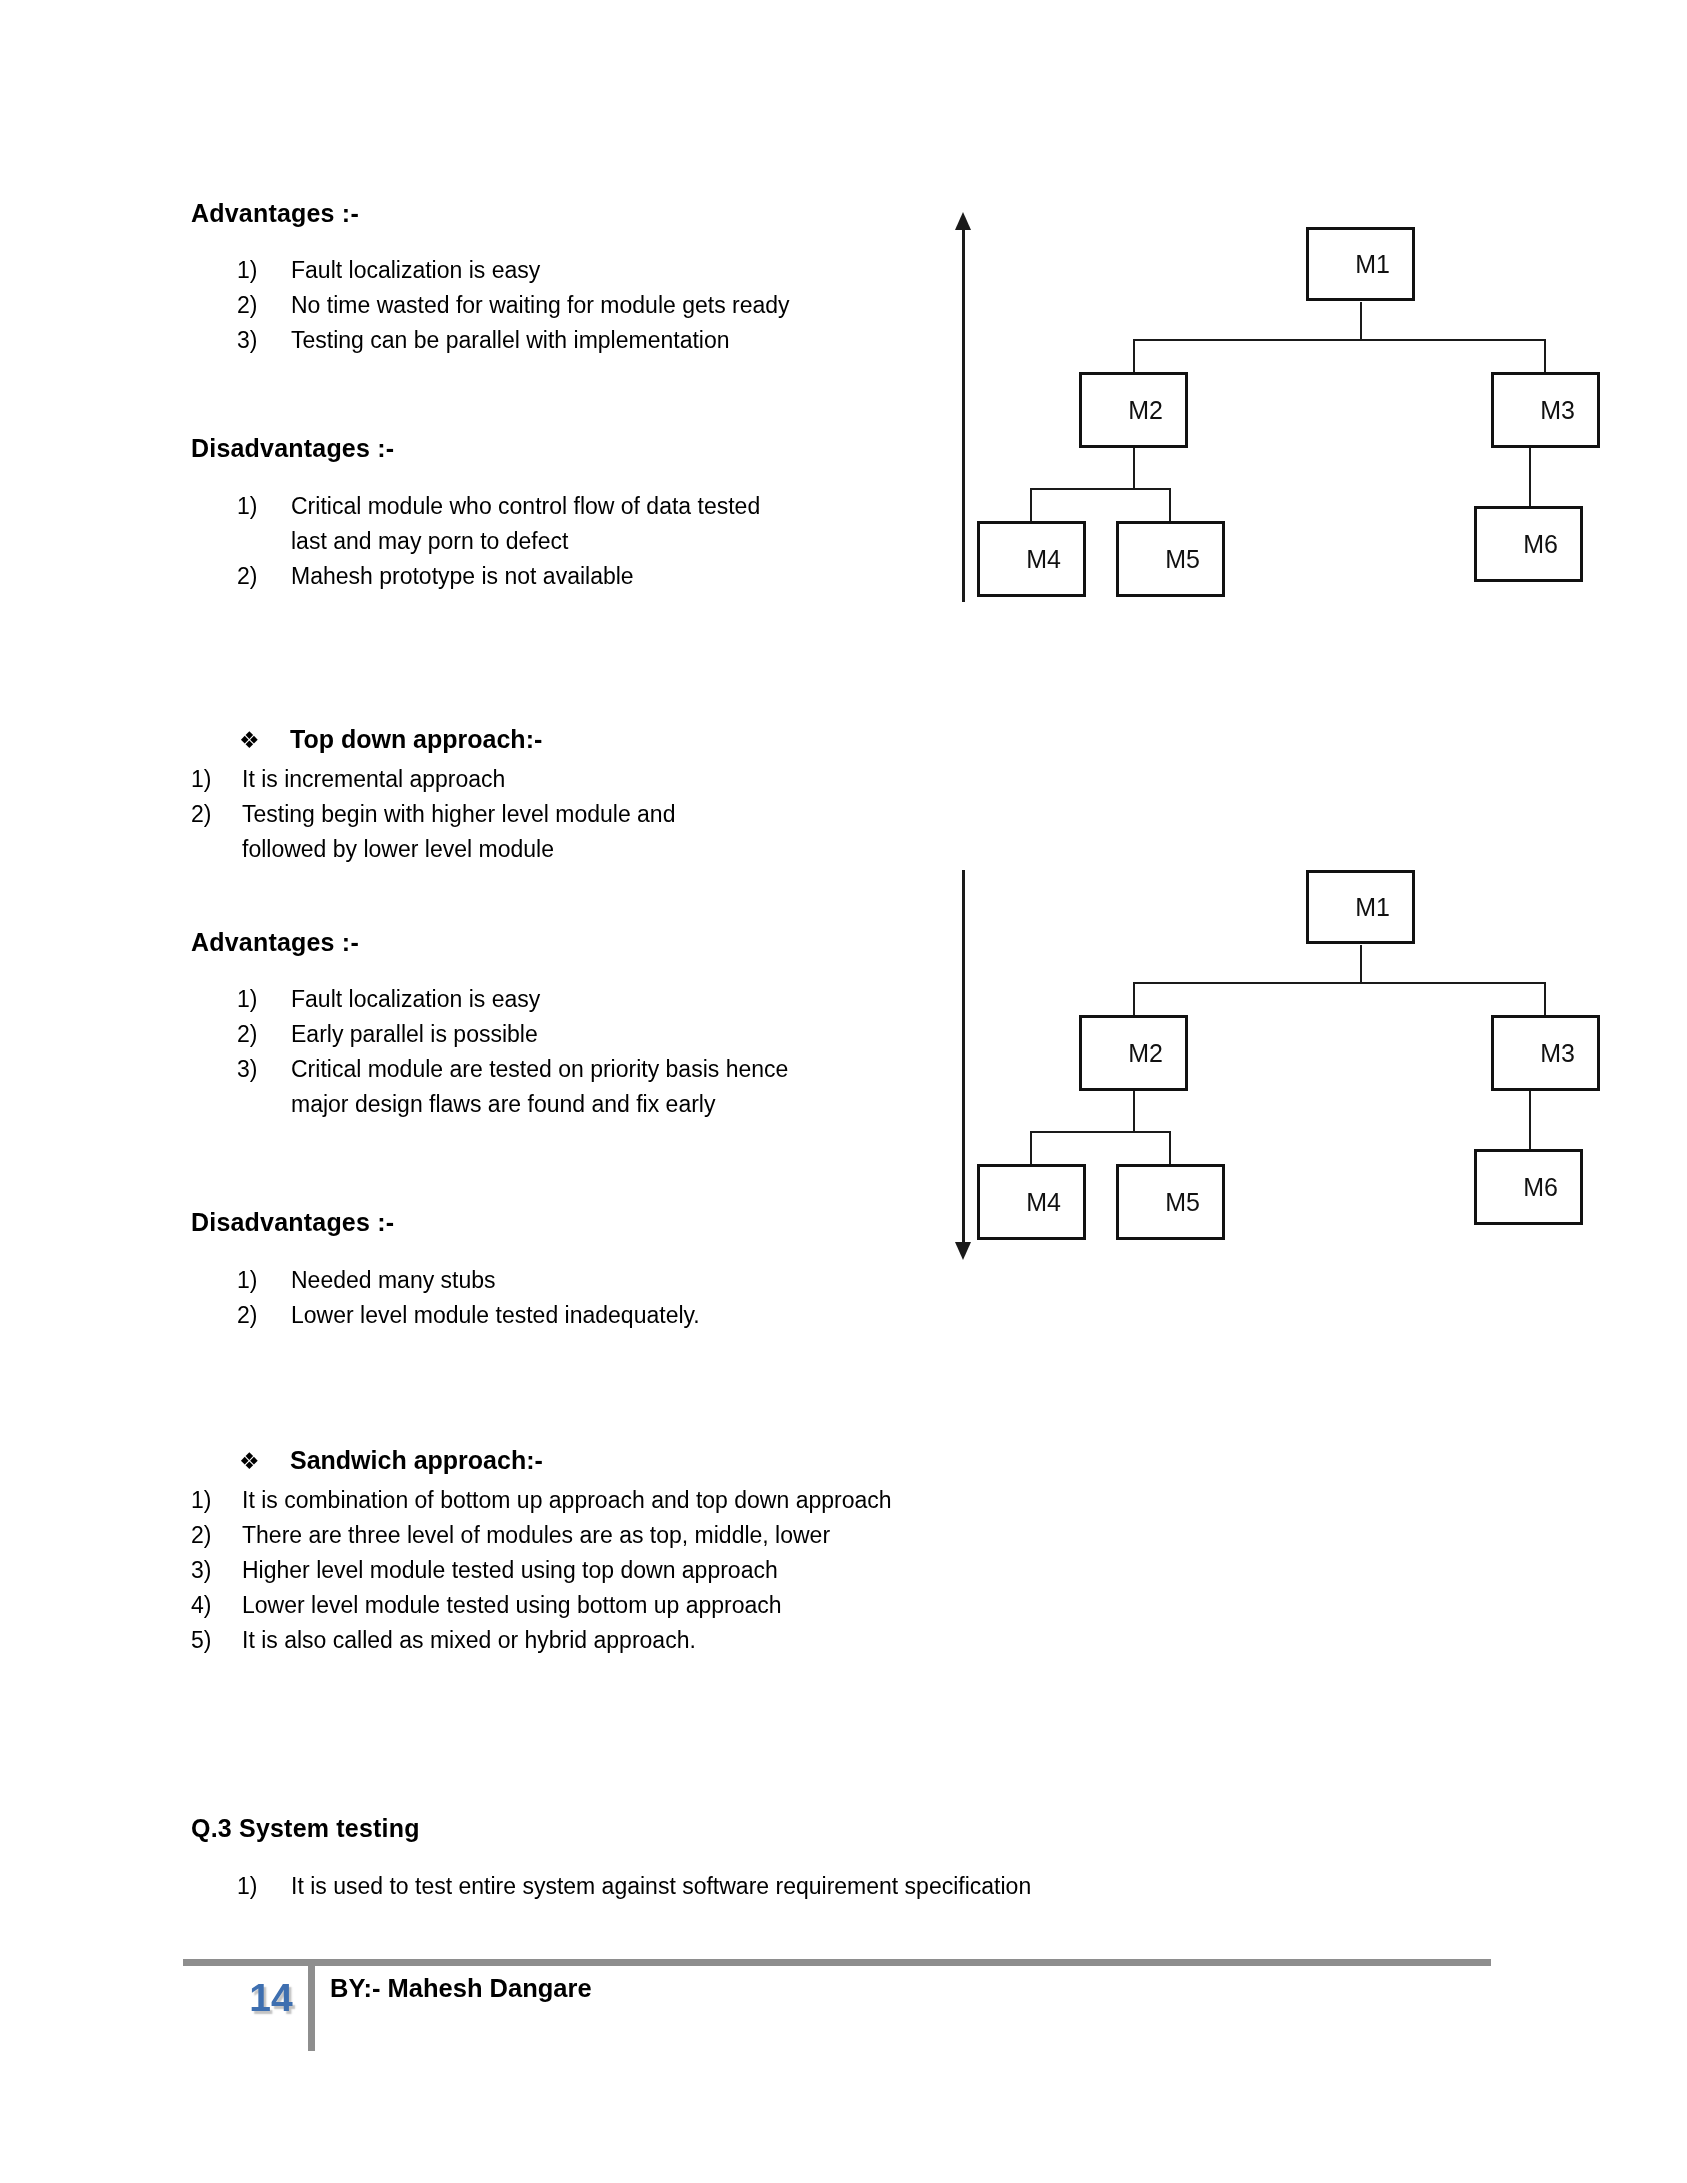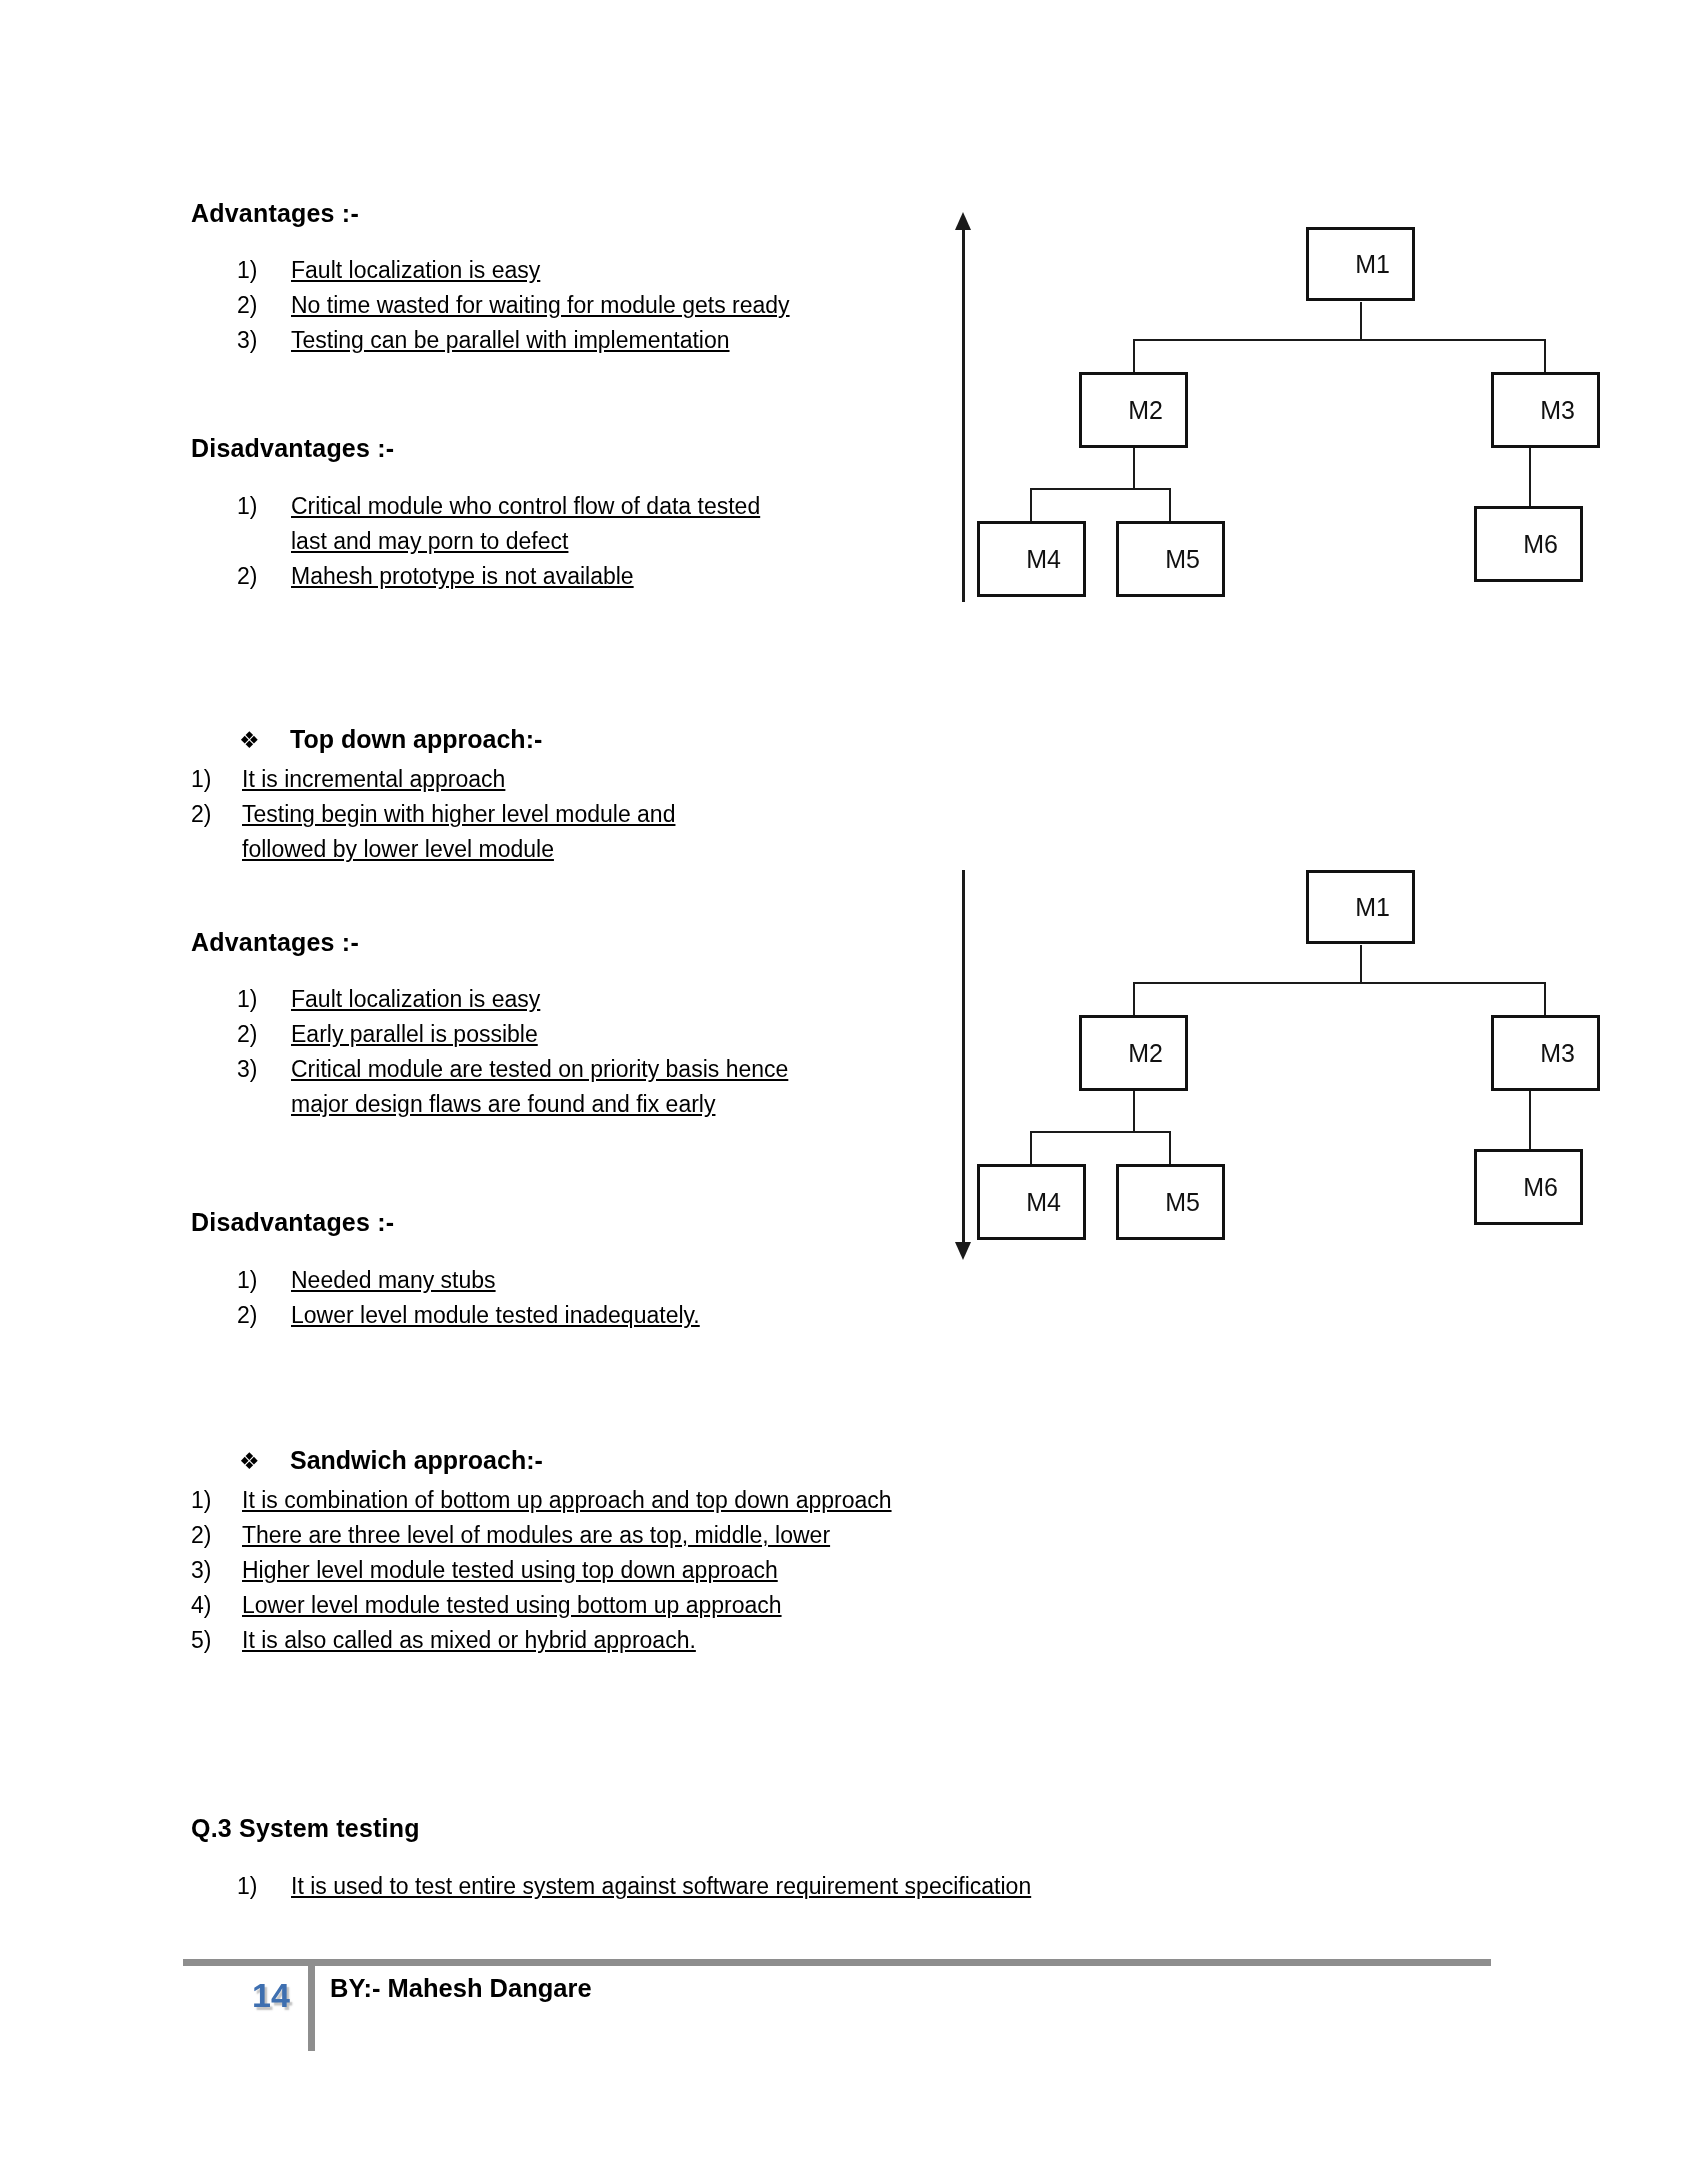--- a/index.html
+++ b/index.html
@@ -55,21 +55,20 @@
   .olist li .marker {
     flex: 0 0 auto;
     width: 54px;
     padding-left: 46px;
     box-sizing: content-box;
     font-size: 23px;
   }
   .olist li .itemtext {
     flex: 1 1 auto;
     white-space: pre-line;
-    text-decoration: underline;
   }
 
   
   .olist.flush li .marker {
     padding-left: 0px;
     width: 51px;
   }
 
   .subhead {
     display: flex;
@@ -149,21 +148,21 @@
     width: 7.4px;
     height: 89px;
     background: #8e8e8e;
   }
   .page-number {
     position: absolute;
     left: 239px;
     top: 1976px;
     width: 64px;
     text-align: center;
-    font-size: 34px;
+    font-size: 39px;
     font-weight: bold;
     color: #3E6FB0;
     text-shadow: 2.5px 2.5px 1.6px rgba(120,120,120,0.45);
   }
   .footer-by {
     position: absolute;
     left: 330px;
     top: 1974px;
     font-size: 25.5px;
     font-weight: bold;

